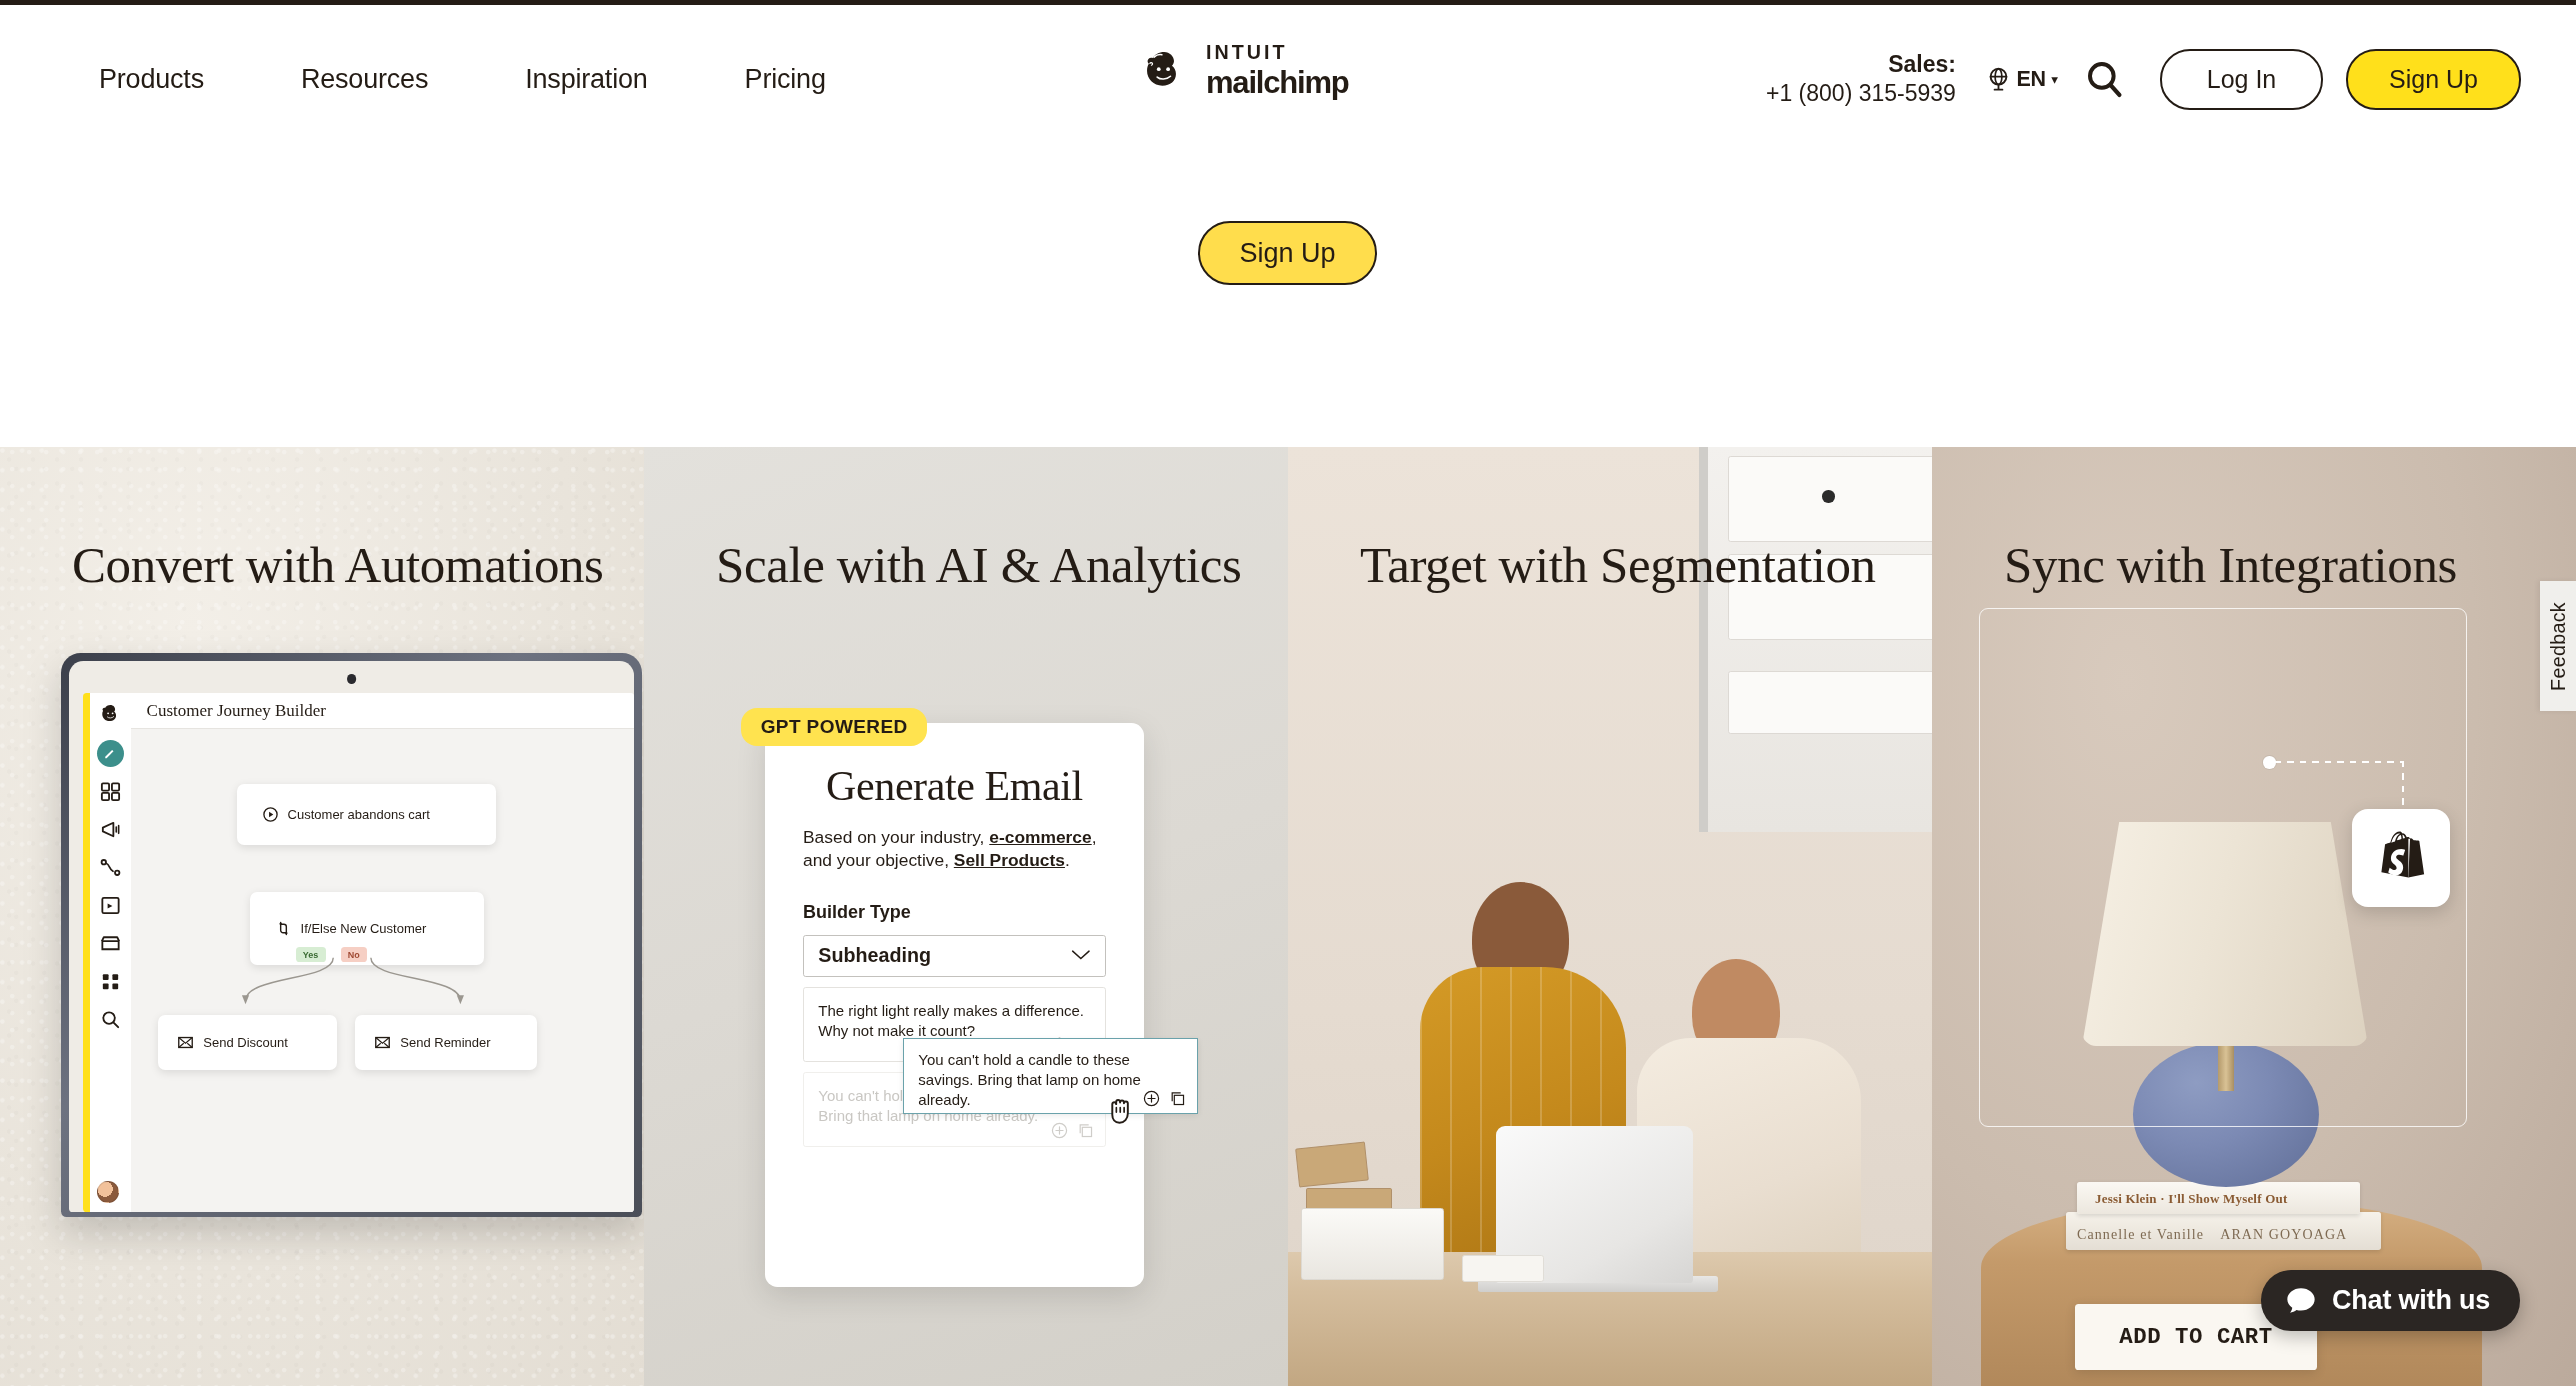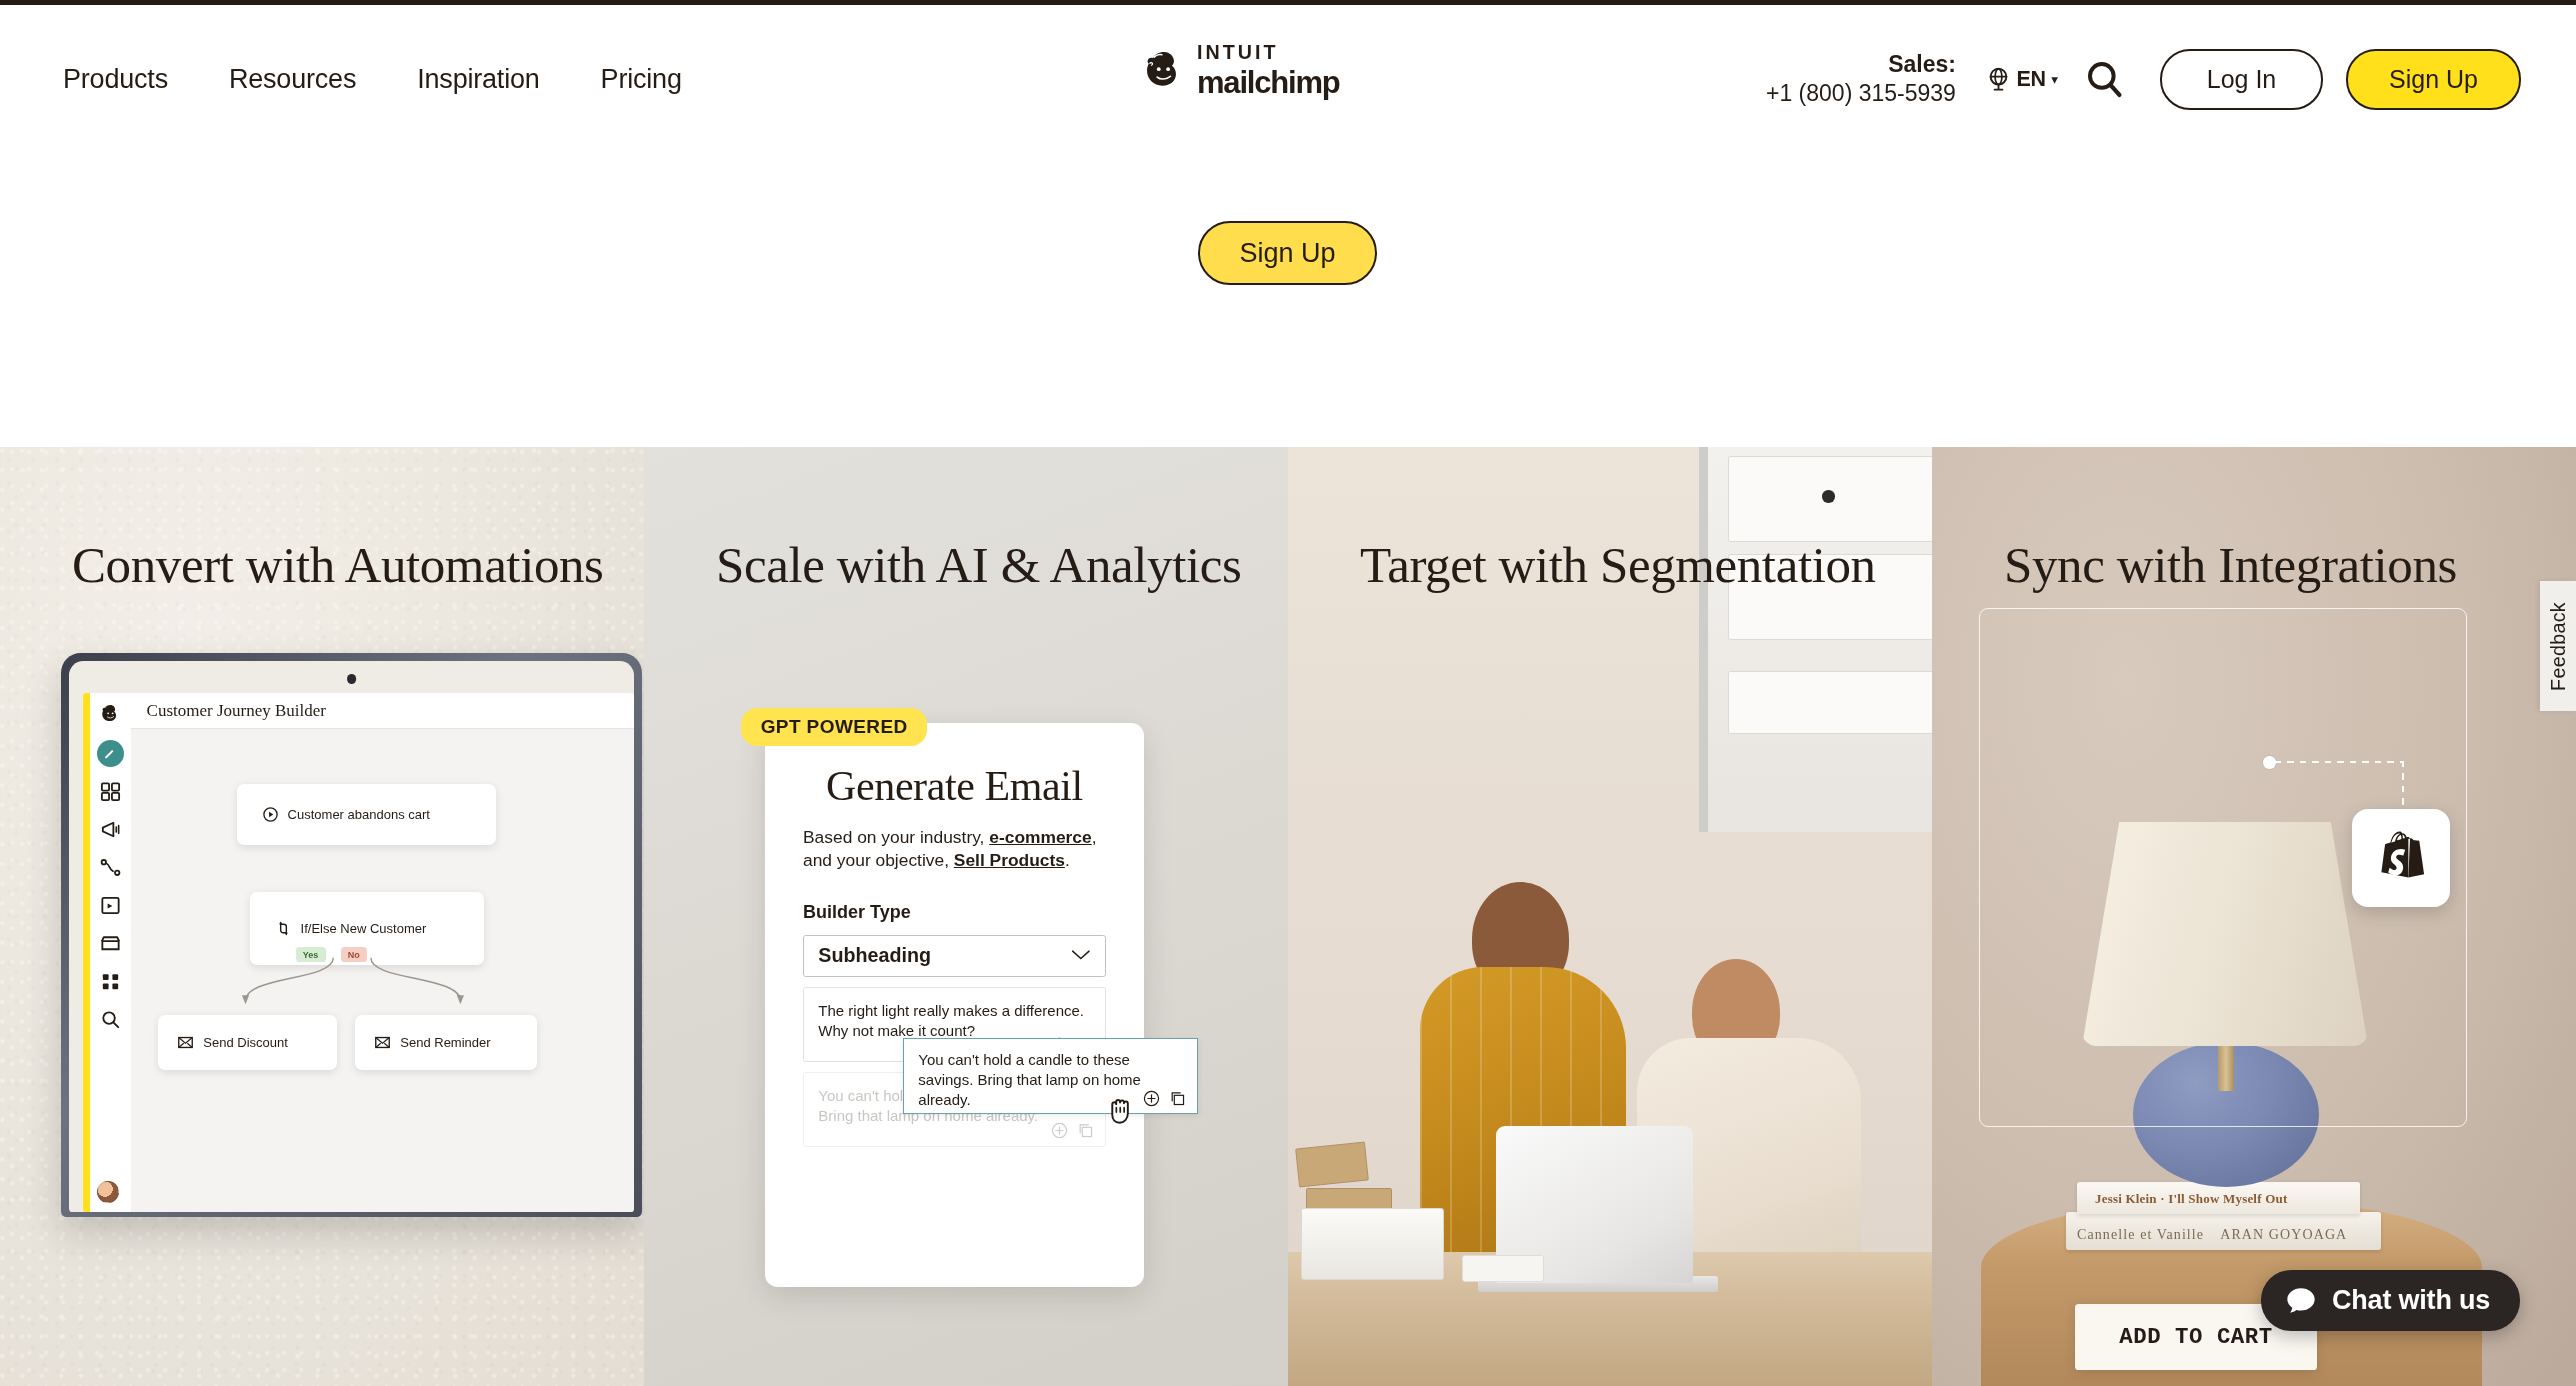--- a/index.html
+++ b/index.html
@@ -18,25 +18,26 @@
 
   .header {
     position: absolute; top: 4.5px; left: 0; width: 2576px; height: 149px;
     background: #ffffff; display: flex; align-items: center;
   }
   .nav { display: flex; align-items: center; margin-left: 63px; gap: 0px; }
   .nav-item {
     font-size: 27px; color: #241c15; font-weight: 500;
     padding: 9px 0; margin-right: 61px; cursor: pointer; white-space: nowrap;
     letter-spacing: -0.2px;
+    margin-left: 36px;
   }
 
   .logo-wrap {
     position: absolute; left: 1140px; top: 38px;
-    display: flex; align-items: center; gap: 7px;
+    display: flex; align-items: center; gap: 16px;
   }
   .freddie { width: 50px; height: 50px; flex: 0 0 auto; }
   .logo-text { display: flex; flex-direction: column; line-height: 1; }
   .logo-intuit {
     font-size: 19.7px; font-weight: 700; letter-spacing: 3px; color: #241c15;
     margin-bottom: 4.5px;
   }
   .logo-mailchimp {
     font-size: 31px; font-weight: 800; letter-spacing: -1.2px; color: #241c15;
   }

